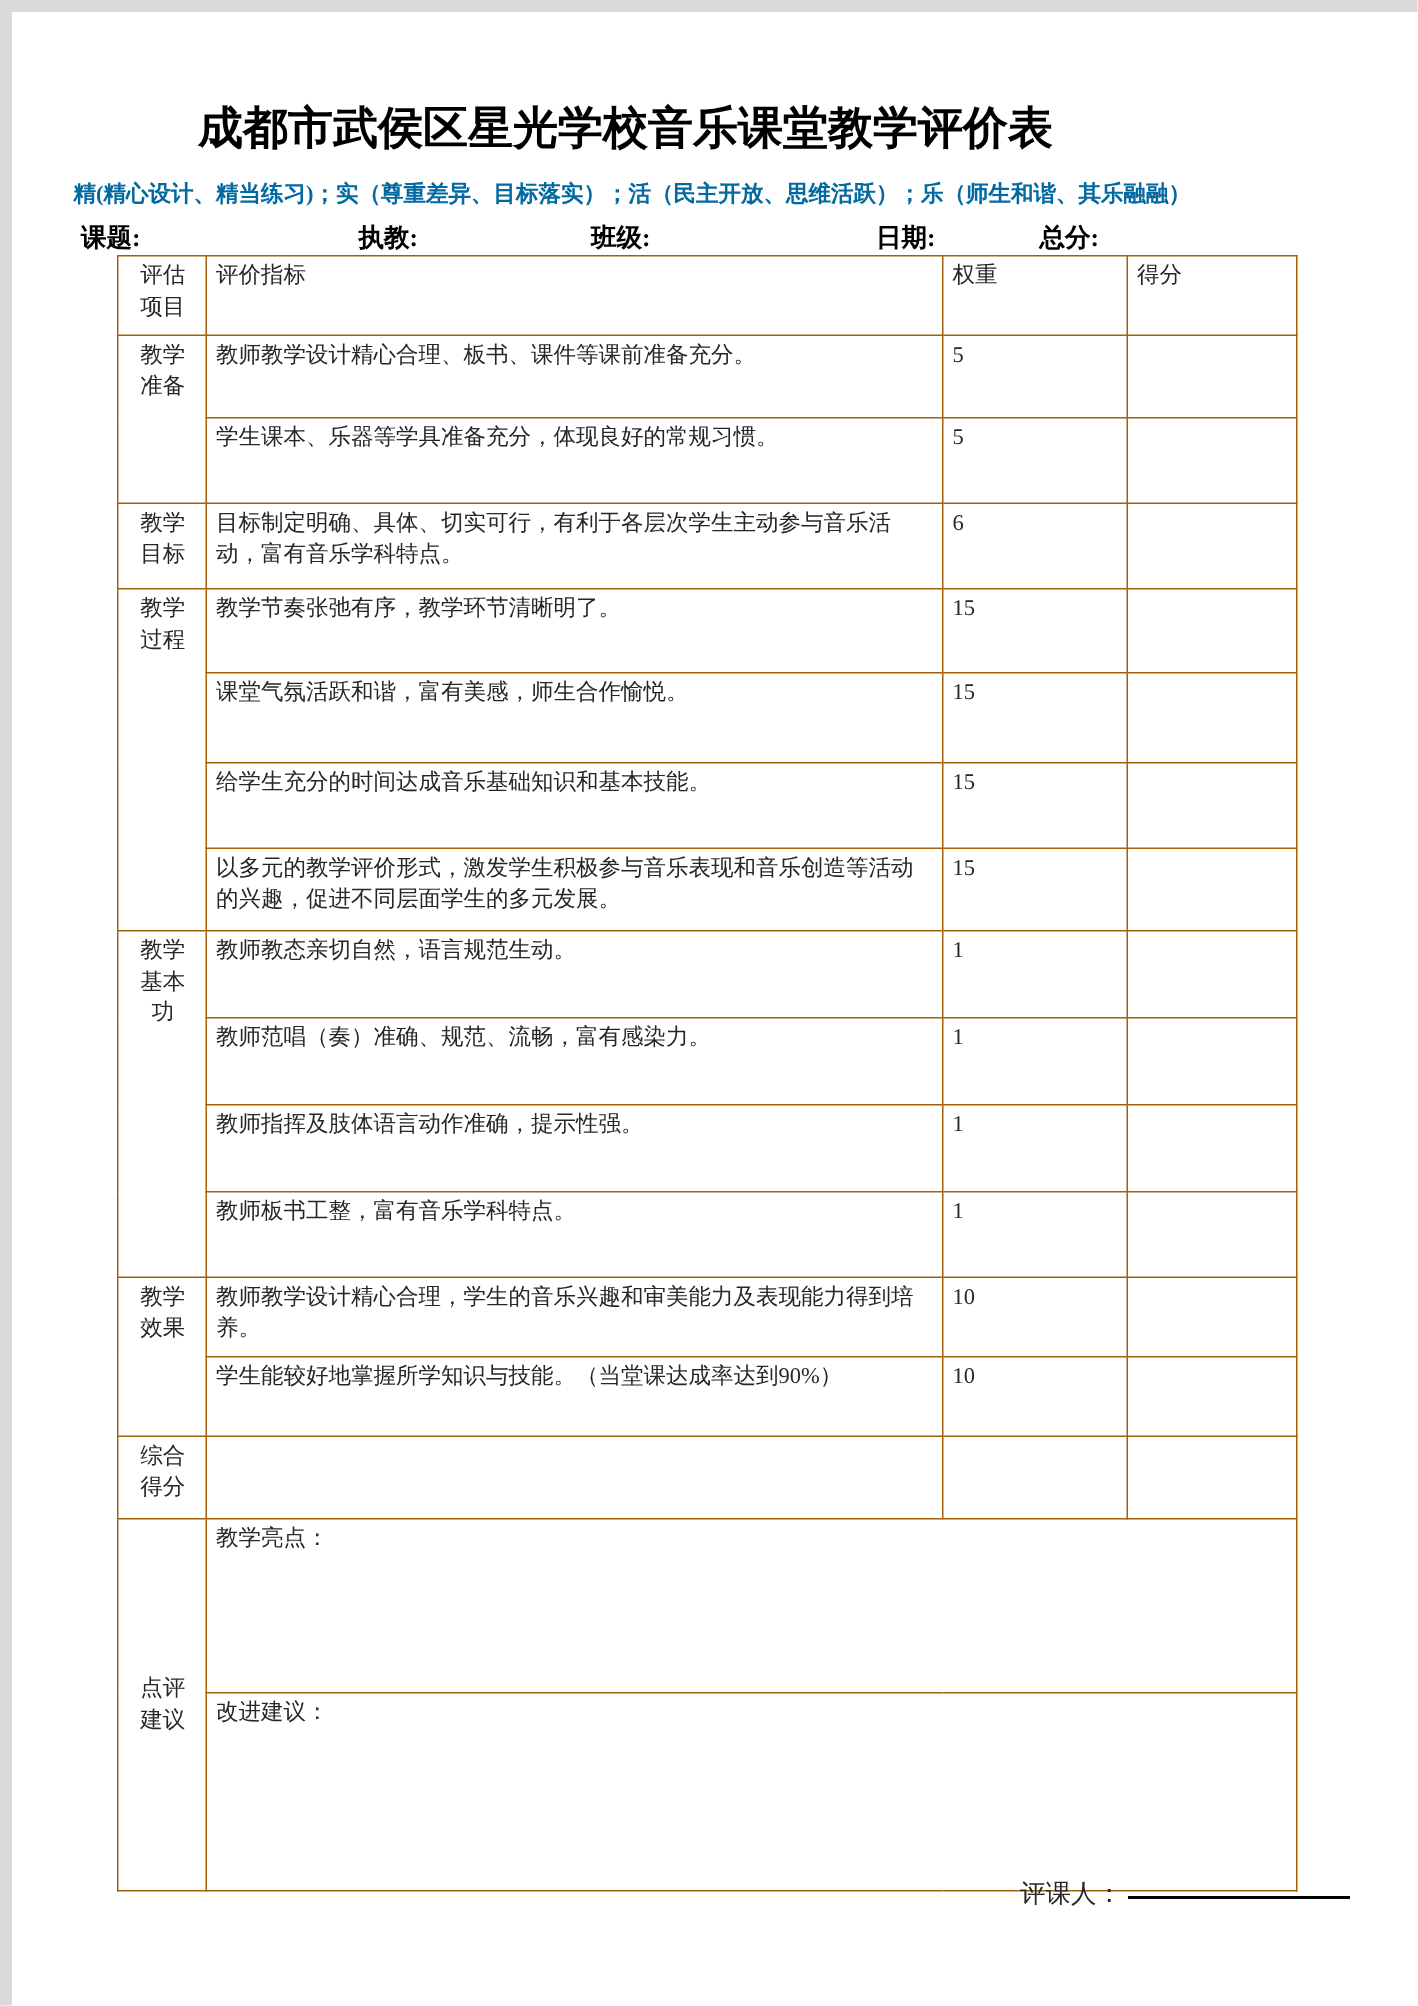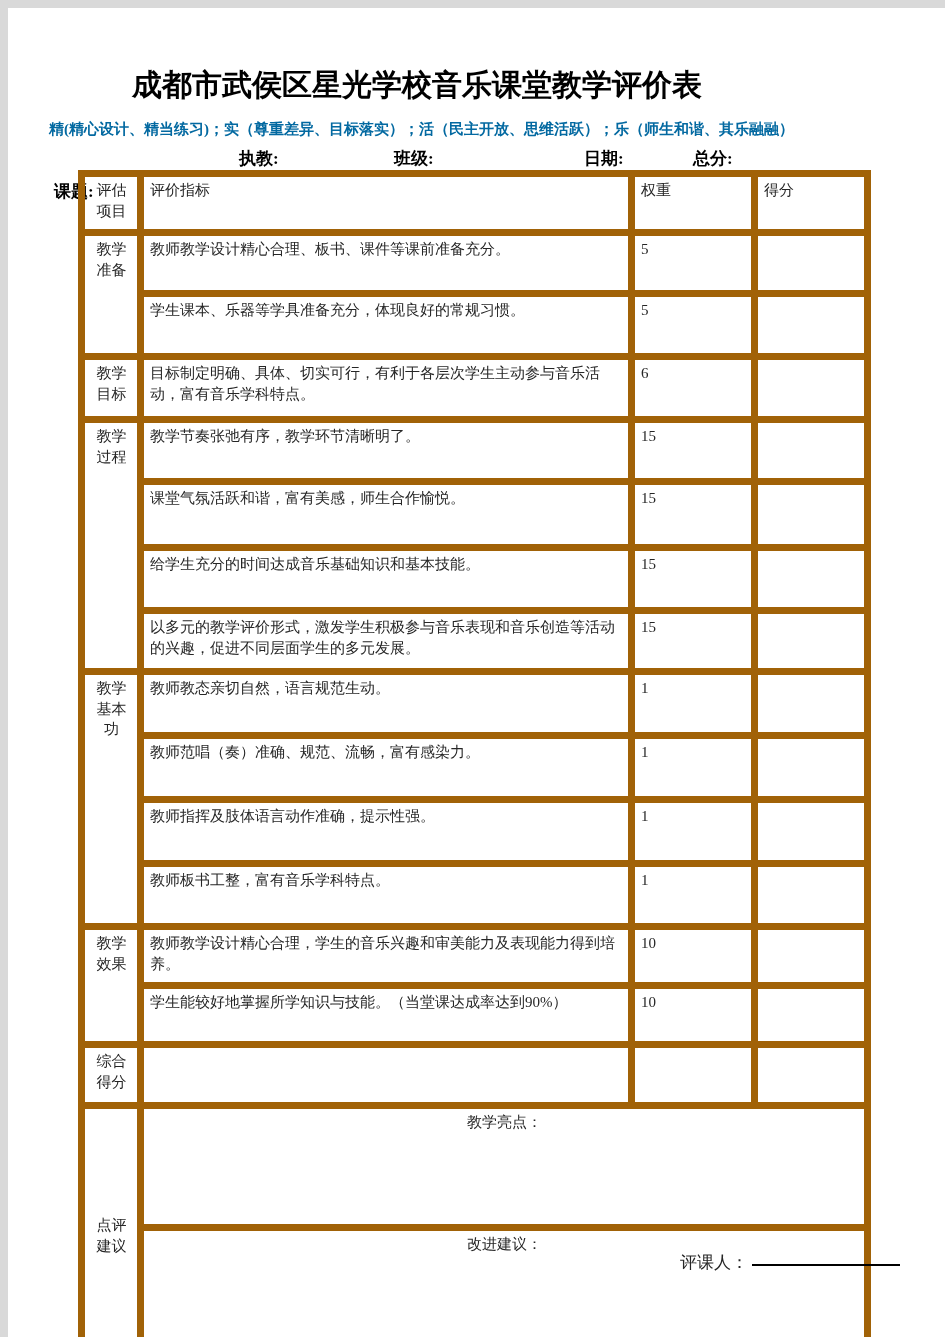--- a/index.html
+++ b/index.html
@@ -74,39 +74,39 @@
     width: 880px;
     height: 24px;
     font-size: 17px;
     font-weight: bold;
     color: #000000;
   }
   .meta-field {
     position: absolute;
     white-space: nowrap;
   }
-  .meta-field.f0 { left: 0px; margin-top: 33px; }
+  .meta-field.f0 { left: 0px; }
   .meta-field.f1 { left: 185px; }
   .meta-field.f2 { left: 340px; }
   .meta-field.f3 { left: 489px; margin-left: 41px; }
   .meta-field.f4 { left: 639px; }
 
   
   #eval-table {
     position: absolute;
     left: 70px;
     top: 162px;
     width: 786px;
     border-collapse: collapse;
     table-layout: fixed;
     font-size: 15px;
     color: #262626;
   }
   #eval-table td {
-    border: 7px solid #a16207;
+    border: 1px solid #a16207;
     padding: 3px 5px 3px 6px;
     vertical-align: top;
     line-height: 1.38;
     word-break: break-all;
   }
   .col-cat   { width: 59px; }
   .col-ind   { width: 491px; }
   .col-wt    { width: 123px; }
   .col-score { width: 113px; }
 
@@ -114,21 +114,21 @@
     text-align: center;
     vertical-align: top;
     padding-top: 4px;
     padding-left: 2px;
     padding-right: 2px;
     line-height: 1.34;
   }
   td.wt  { text-align: left; }
   td.score { }
   td.blank { }
-  td.note  { vertical-align: top; text-align: center; }
+  td.note  { vertical-align: top; }
 
   .cat-label {
     display: block;
     font-size: 15px;
     letter-spacing: 0px;
   }
 
   
   .footer-sign {
     position: absolute;

